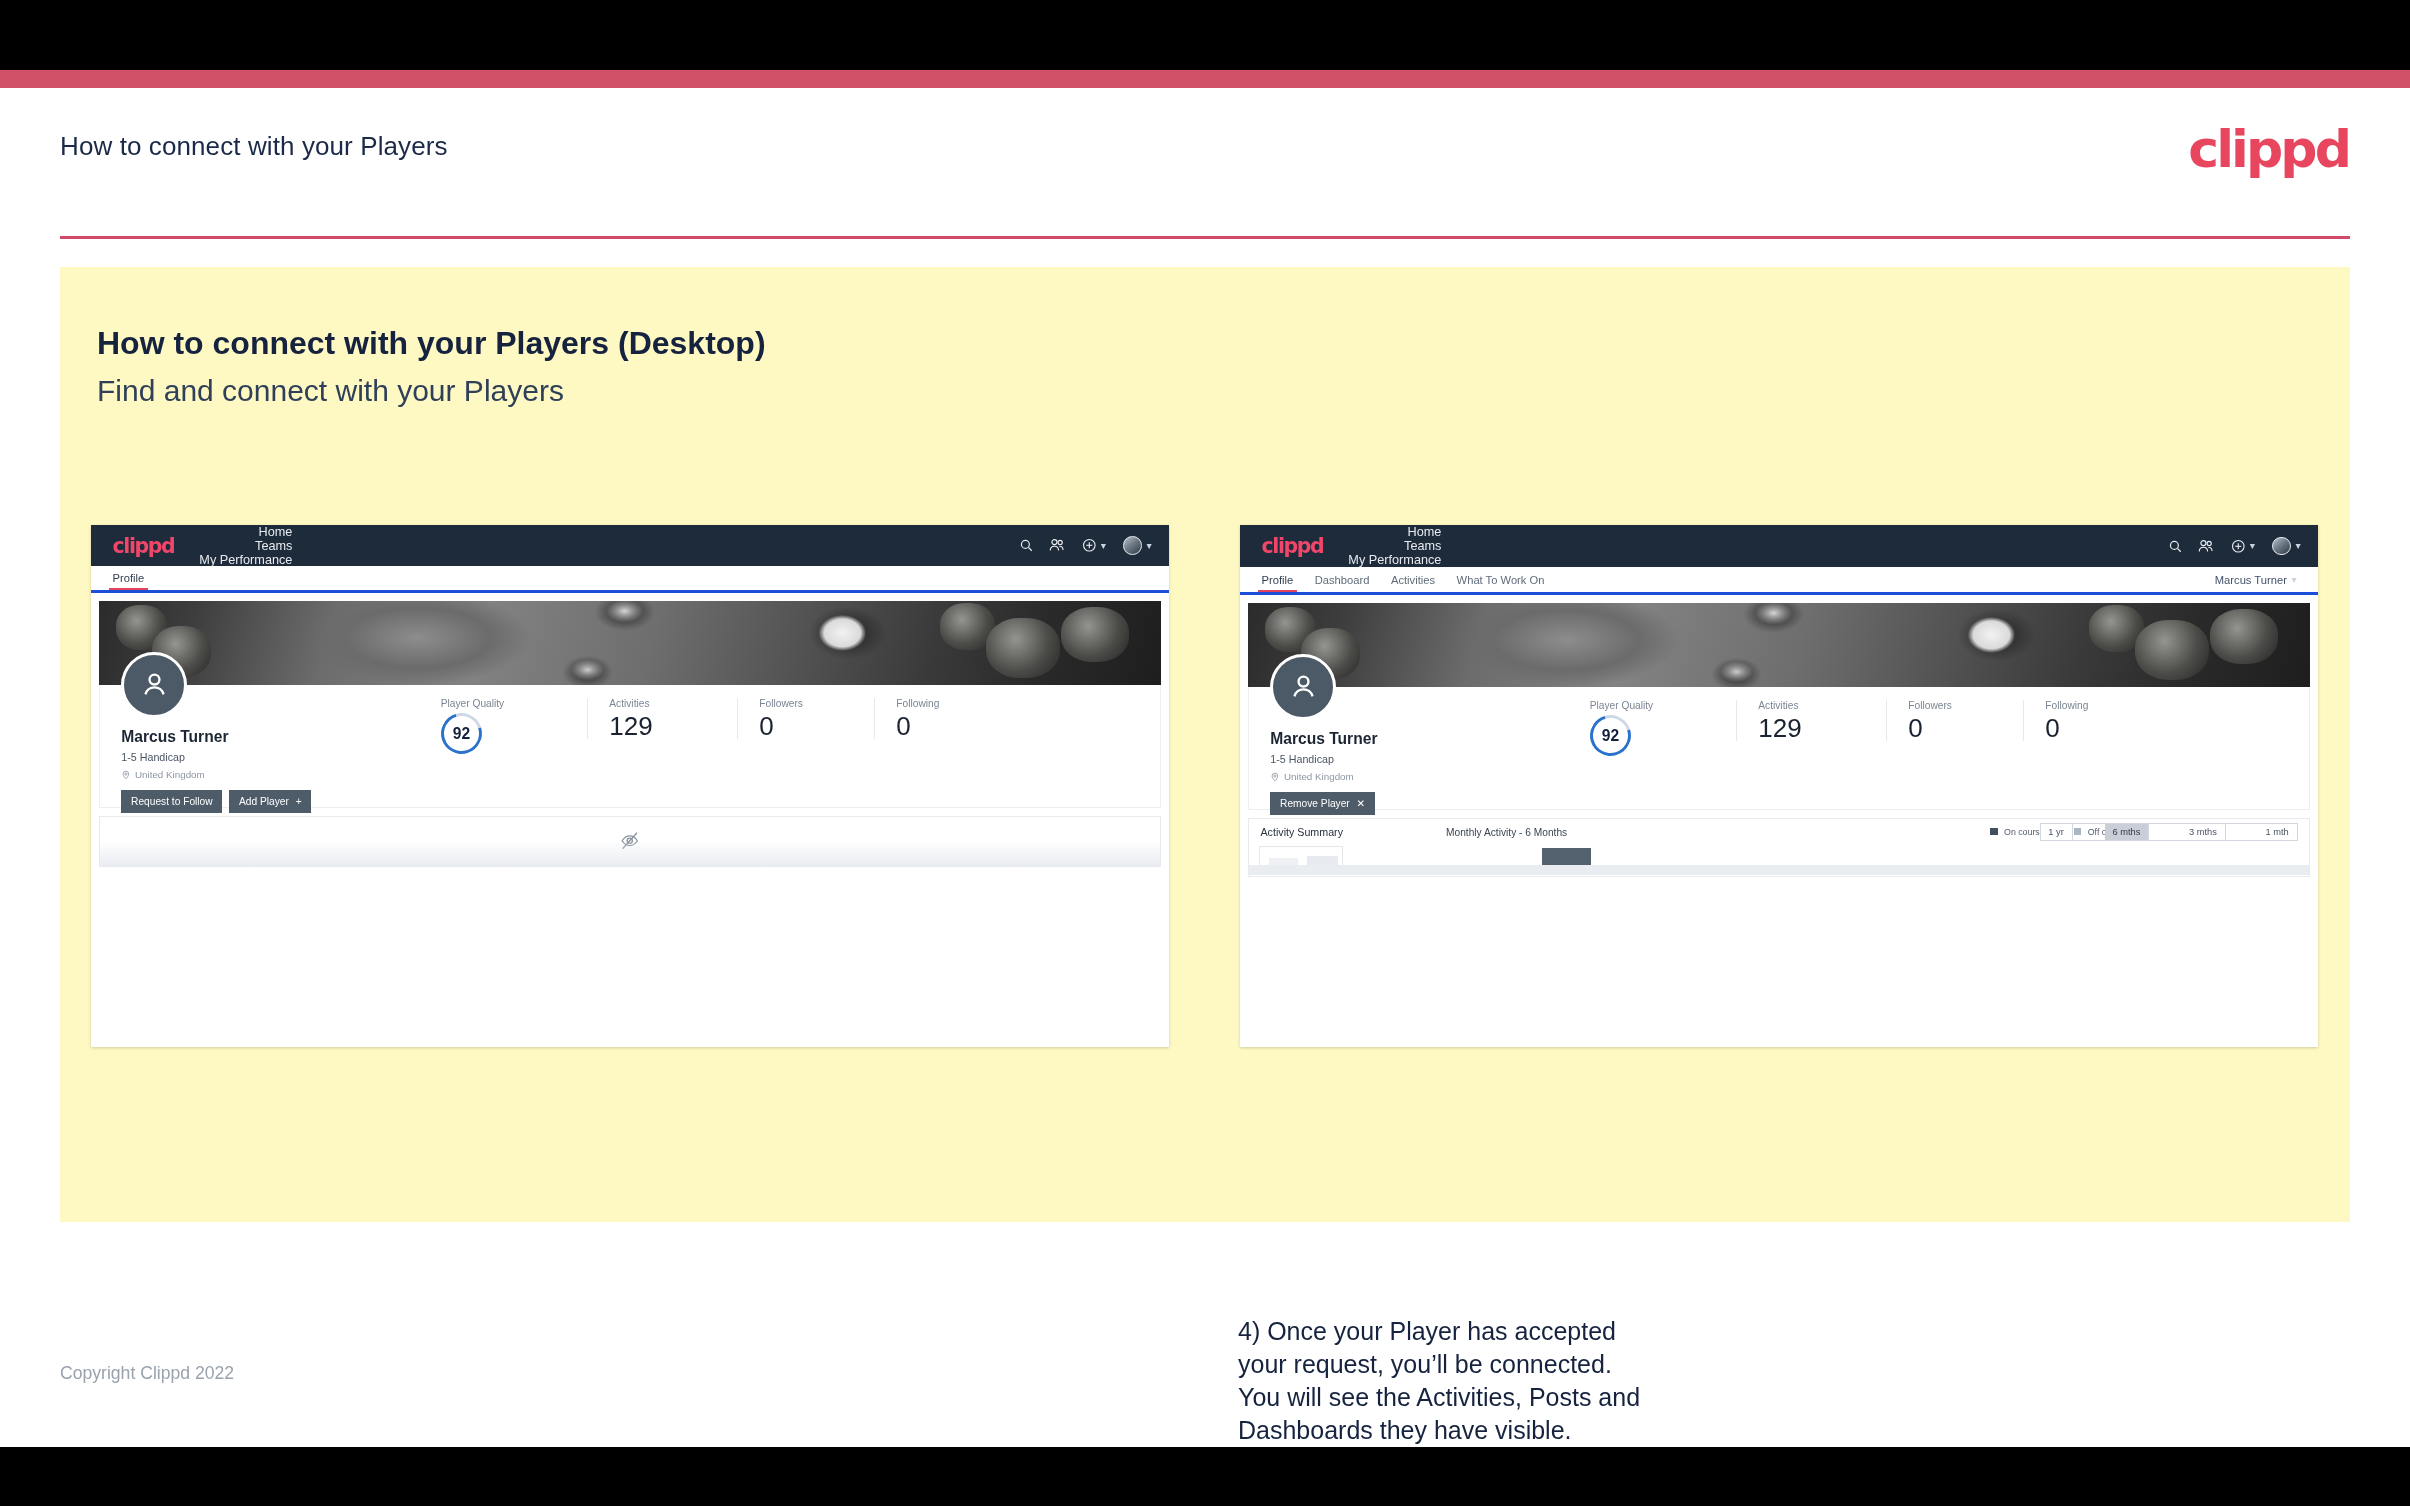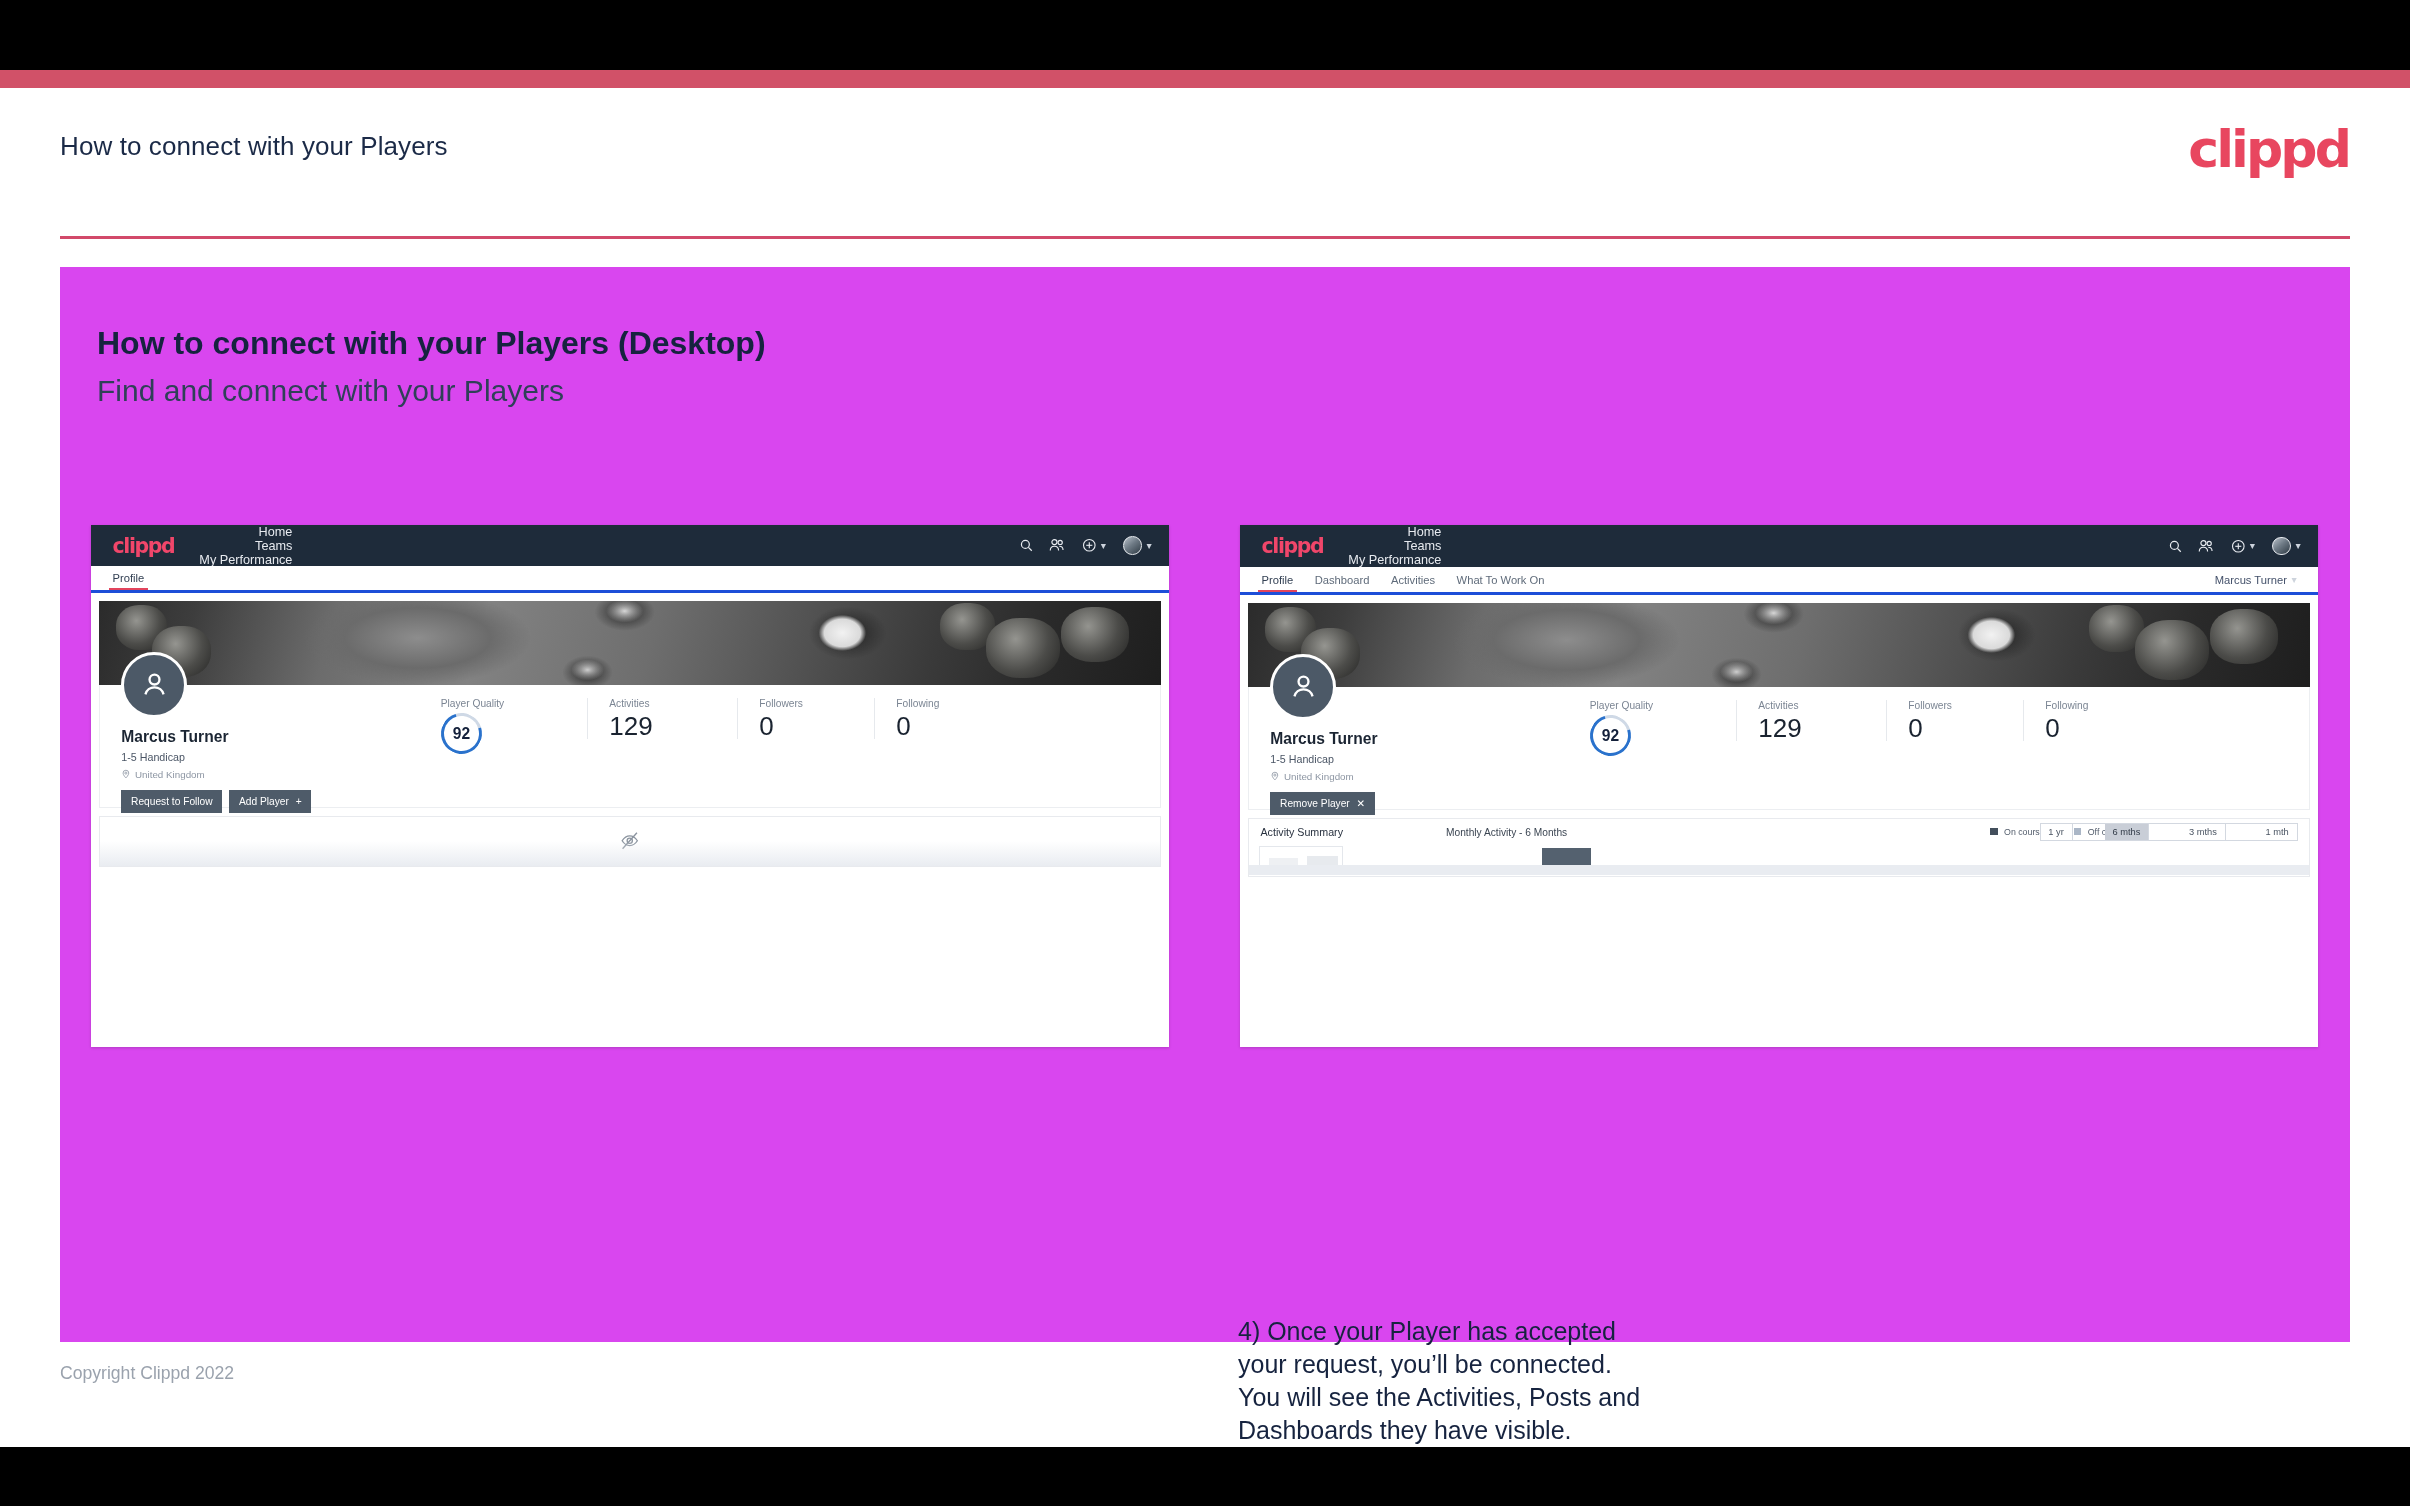--- a/index.html
+++ b/index.html
@@ -27,22 +27,22 @@
   }
 
   .clippd-logo-head {
     position:absolute; right:62px; top:31px;
     font-size:52px; font-weight:bold; color:#e8465f;
     letter-spacing:-2.9px; font-family:"DejaVu Sans", sans-serif;
   }
 
   
   .slide-body {
-    position:absolute; left:60px; top:267px; width:2290px; height:1075px;
-    background:#d946ef;
+    position:absolute; left:60px; top:267px; width:2290px; height:955px;
+    background:#fef9c3;
   }
   .body-title {
     position:absolute; left:37px; top:58px;
     font-size:32px; font-weight:bold; color:#16233f;
   }
   .body-subtitle {
     position:absolute; left:37px; top:107px;
     font-size:30px; color:#2f4058; font-weight:normal;
   }
 
@@ -116,21 +116,21 @@
                 height:123px; background:#fff; }
   .prof-avatar {
     position:absolute; left:21.5px; top:-33px; width:66px; height:66px;
     border-radius:50%; background:#4c5967; border:3.9px solid #fff;
     display:flex; align-items:center; justify-content:center;
   }
   .prof-name { position:absolute; left:21.5px; top:43px; font-size:15.6px;
                font-weight:bold; color:#1b2533; }
   .prof-hcp  { position:absolute; left:21.5px; top:66px; font-size:10.7px; color:#4a5565; }
   .prof-loc  { position:absolute; left:21.5px; top:84px; font-size:9.8px; color:#8d96a3;
-               display:flex; align-items:flex-start; gap:3.9px; }
+               display:flex; align-items:flex-end; gap:3.9px; }
   .prof-btns { position:absolute; left:21.5px; top:105px; display:flex; gap:6.8px; }
   .btn-dark {
     background:#4e5b69; color:#fff; font-size:10.2px; padding:5.9px 9.8px;
     display:flex; align-items:center; gap:6.8px; white-space:nowrap;
   }
 
   
   .stats { position:absolute; left:341px; top:13.7px; right:13.7px; bottom:11.7px;
            display:flex; align-items:flex-start; }
   .stat { padding-left:21.5px; position:relative; flex:0 0 auto; }

